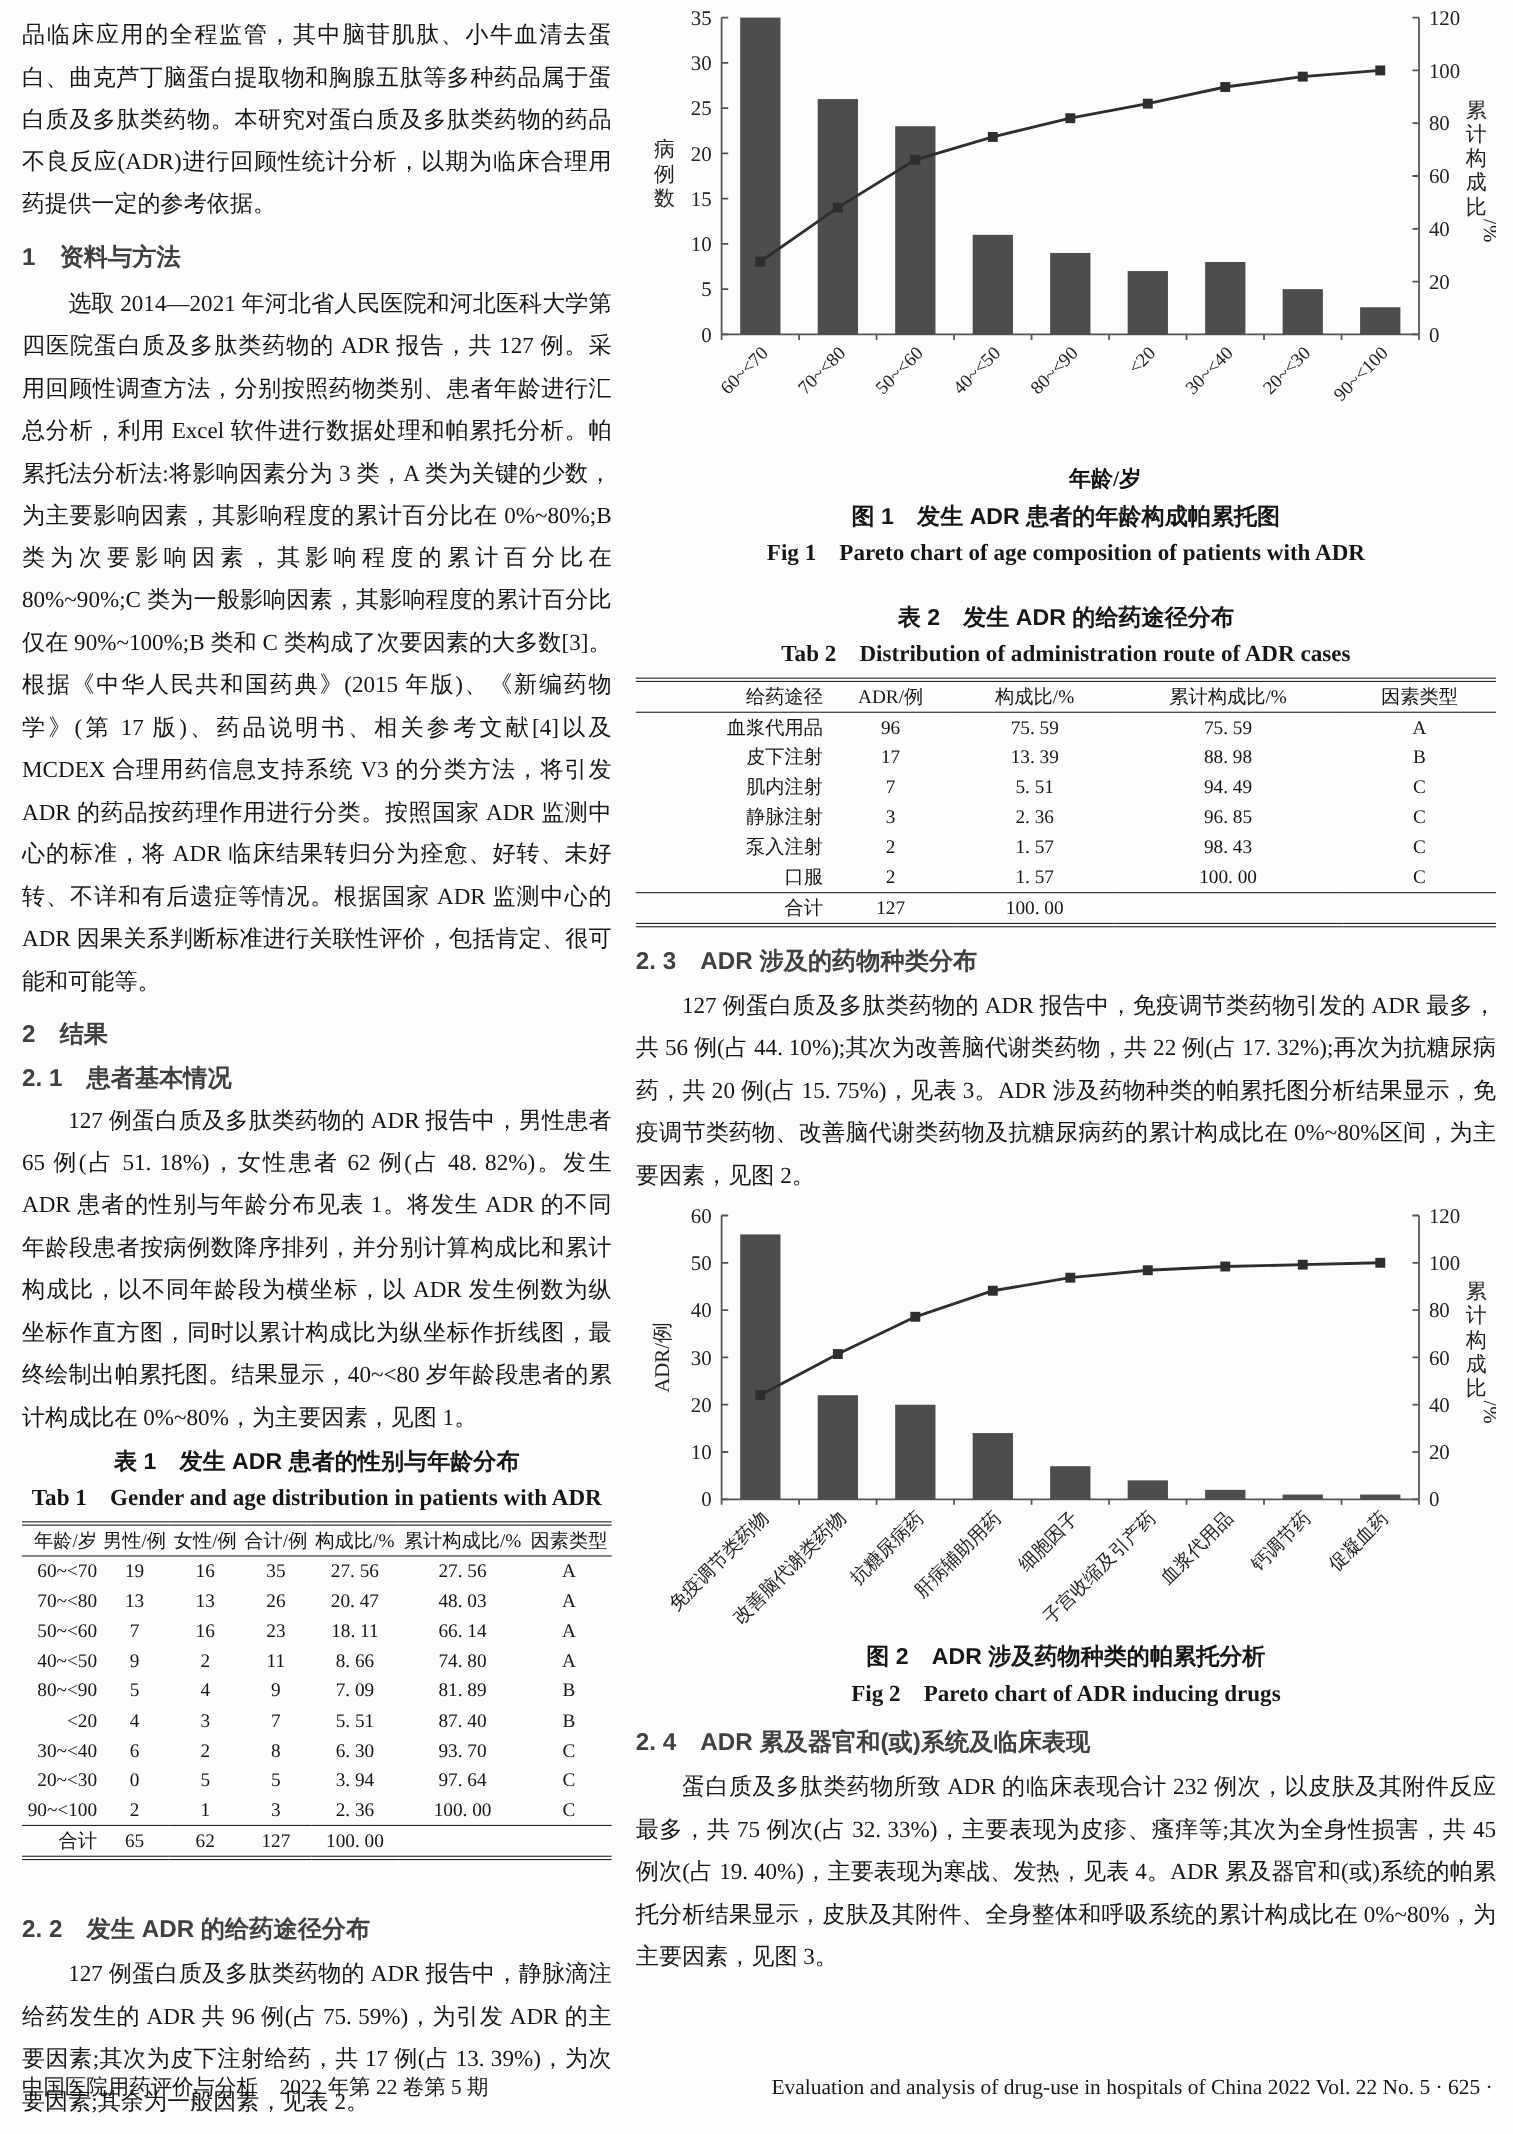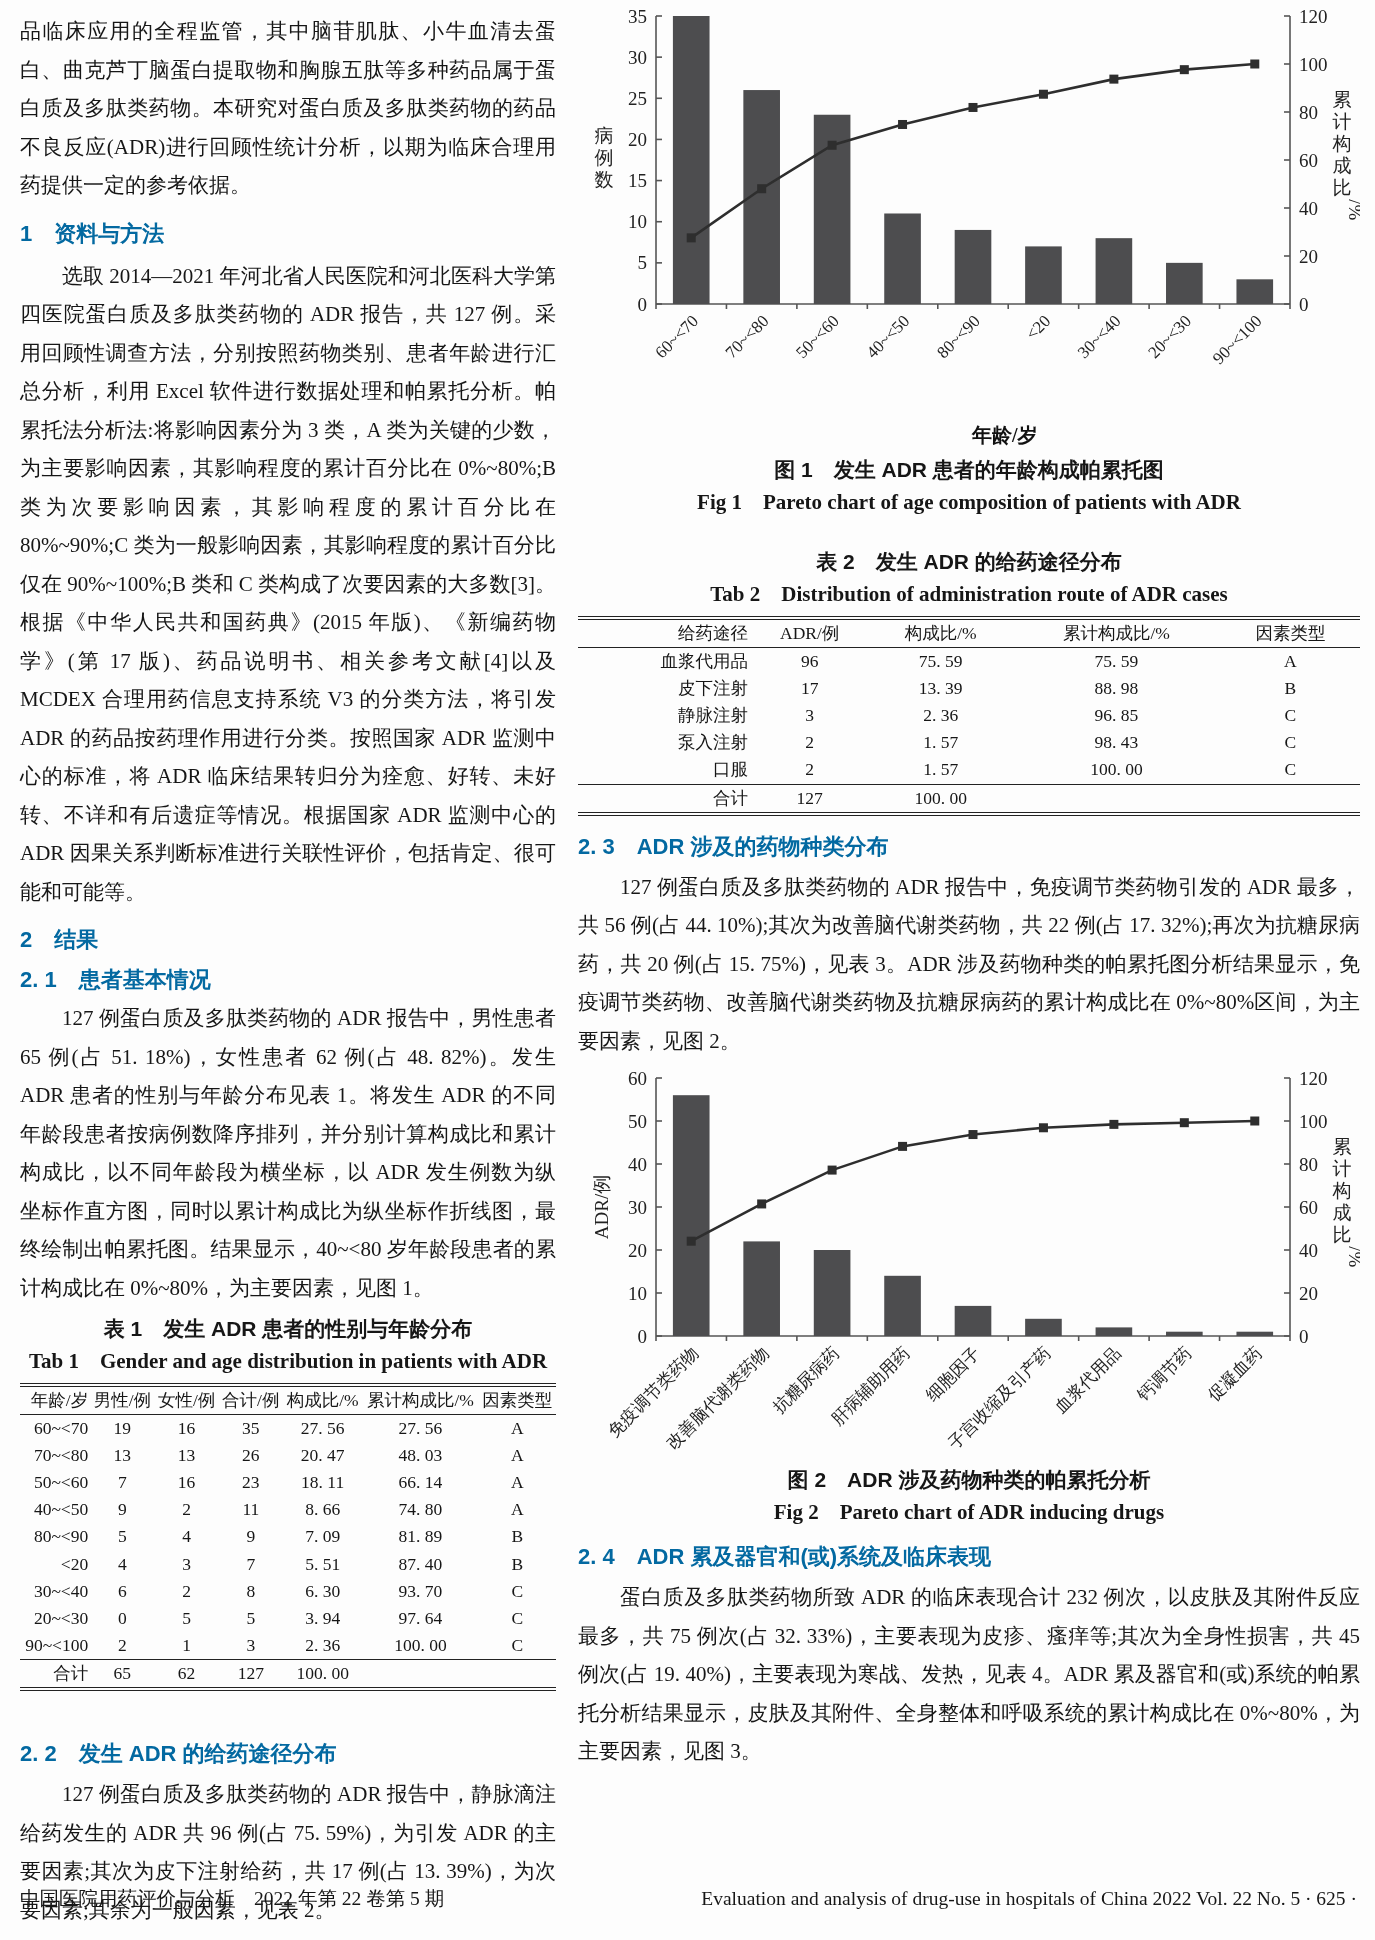--- a/index.html
+++ b/index.html
@@ -7,21 +7,21 @@
     width:1375px;height:1940px;position:relative;background:#fdfdfd;
     font-family:"Liberation Serif","DejaVu Serif",serif;color:#161616;
     overflow:hidden;
   }
   .col-left{position:absolute;left:20px;top:12px;width:536px;}
   .col-right{position:absolute;left:578px;top:0;width:782px;}
   p.body{font-size:21px;line-height:38.5px;text-align:justify;margin:0;}
   p.indent{text-indent:2em;}
   .sec-head{
     font-family:"Liberation Sans","DejaVu Sans",sans-serif;
-    font-size:22px;font-weight:bold;line-height:30px;margin:0;color:#0369a1;
+    font-size:22px;font-weight:bold;line-height:30px;margin:0;color:#404040;
   }
   .h-l1{margin:14px 0 8px;}
   .h-l2{margin:10px 0 4px;}
   .cap{
     text-align:center;font-weight:bold;font-size:21px;line-height:32px;margin:0;
   }
   .cap-zh{font-family:"Liberation Sans","DejaVu Sans",sans-serif;}
   .cap-en{font-family:"Liberation Serif","DejaVu Serif",serif;text-align:center;}
   .datatable{
     width:100%;border-collapse:collapse;margin-top:6px;font-size:17.5px;
@@ -284,20 +284,27 @@
           <td>A</td>
         </tr>
         <tr>
           <td>皮下注射</td>
           <td>17</td>
           <td>13. 39</td>
           <td>88. 98</td>
           <td>B</td>
         </tr>
         <tr>
+          <td>肌内注射</td>
+          <td>7</td>
+          <td>5. 51</td>
+          <td>94. 49</td>
+          <td>C</td>
+        </tr>
+        <tr>
           <td>静脉注射</td>
           <td>3</td>
           <td>2. 36</td>
           <td>96. 85</td>
           <td>C</td>
         </tr>
         <tr>
           <td>泵入注射</td>
           <td>2</td>
           <td>1. 57</td>

